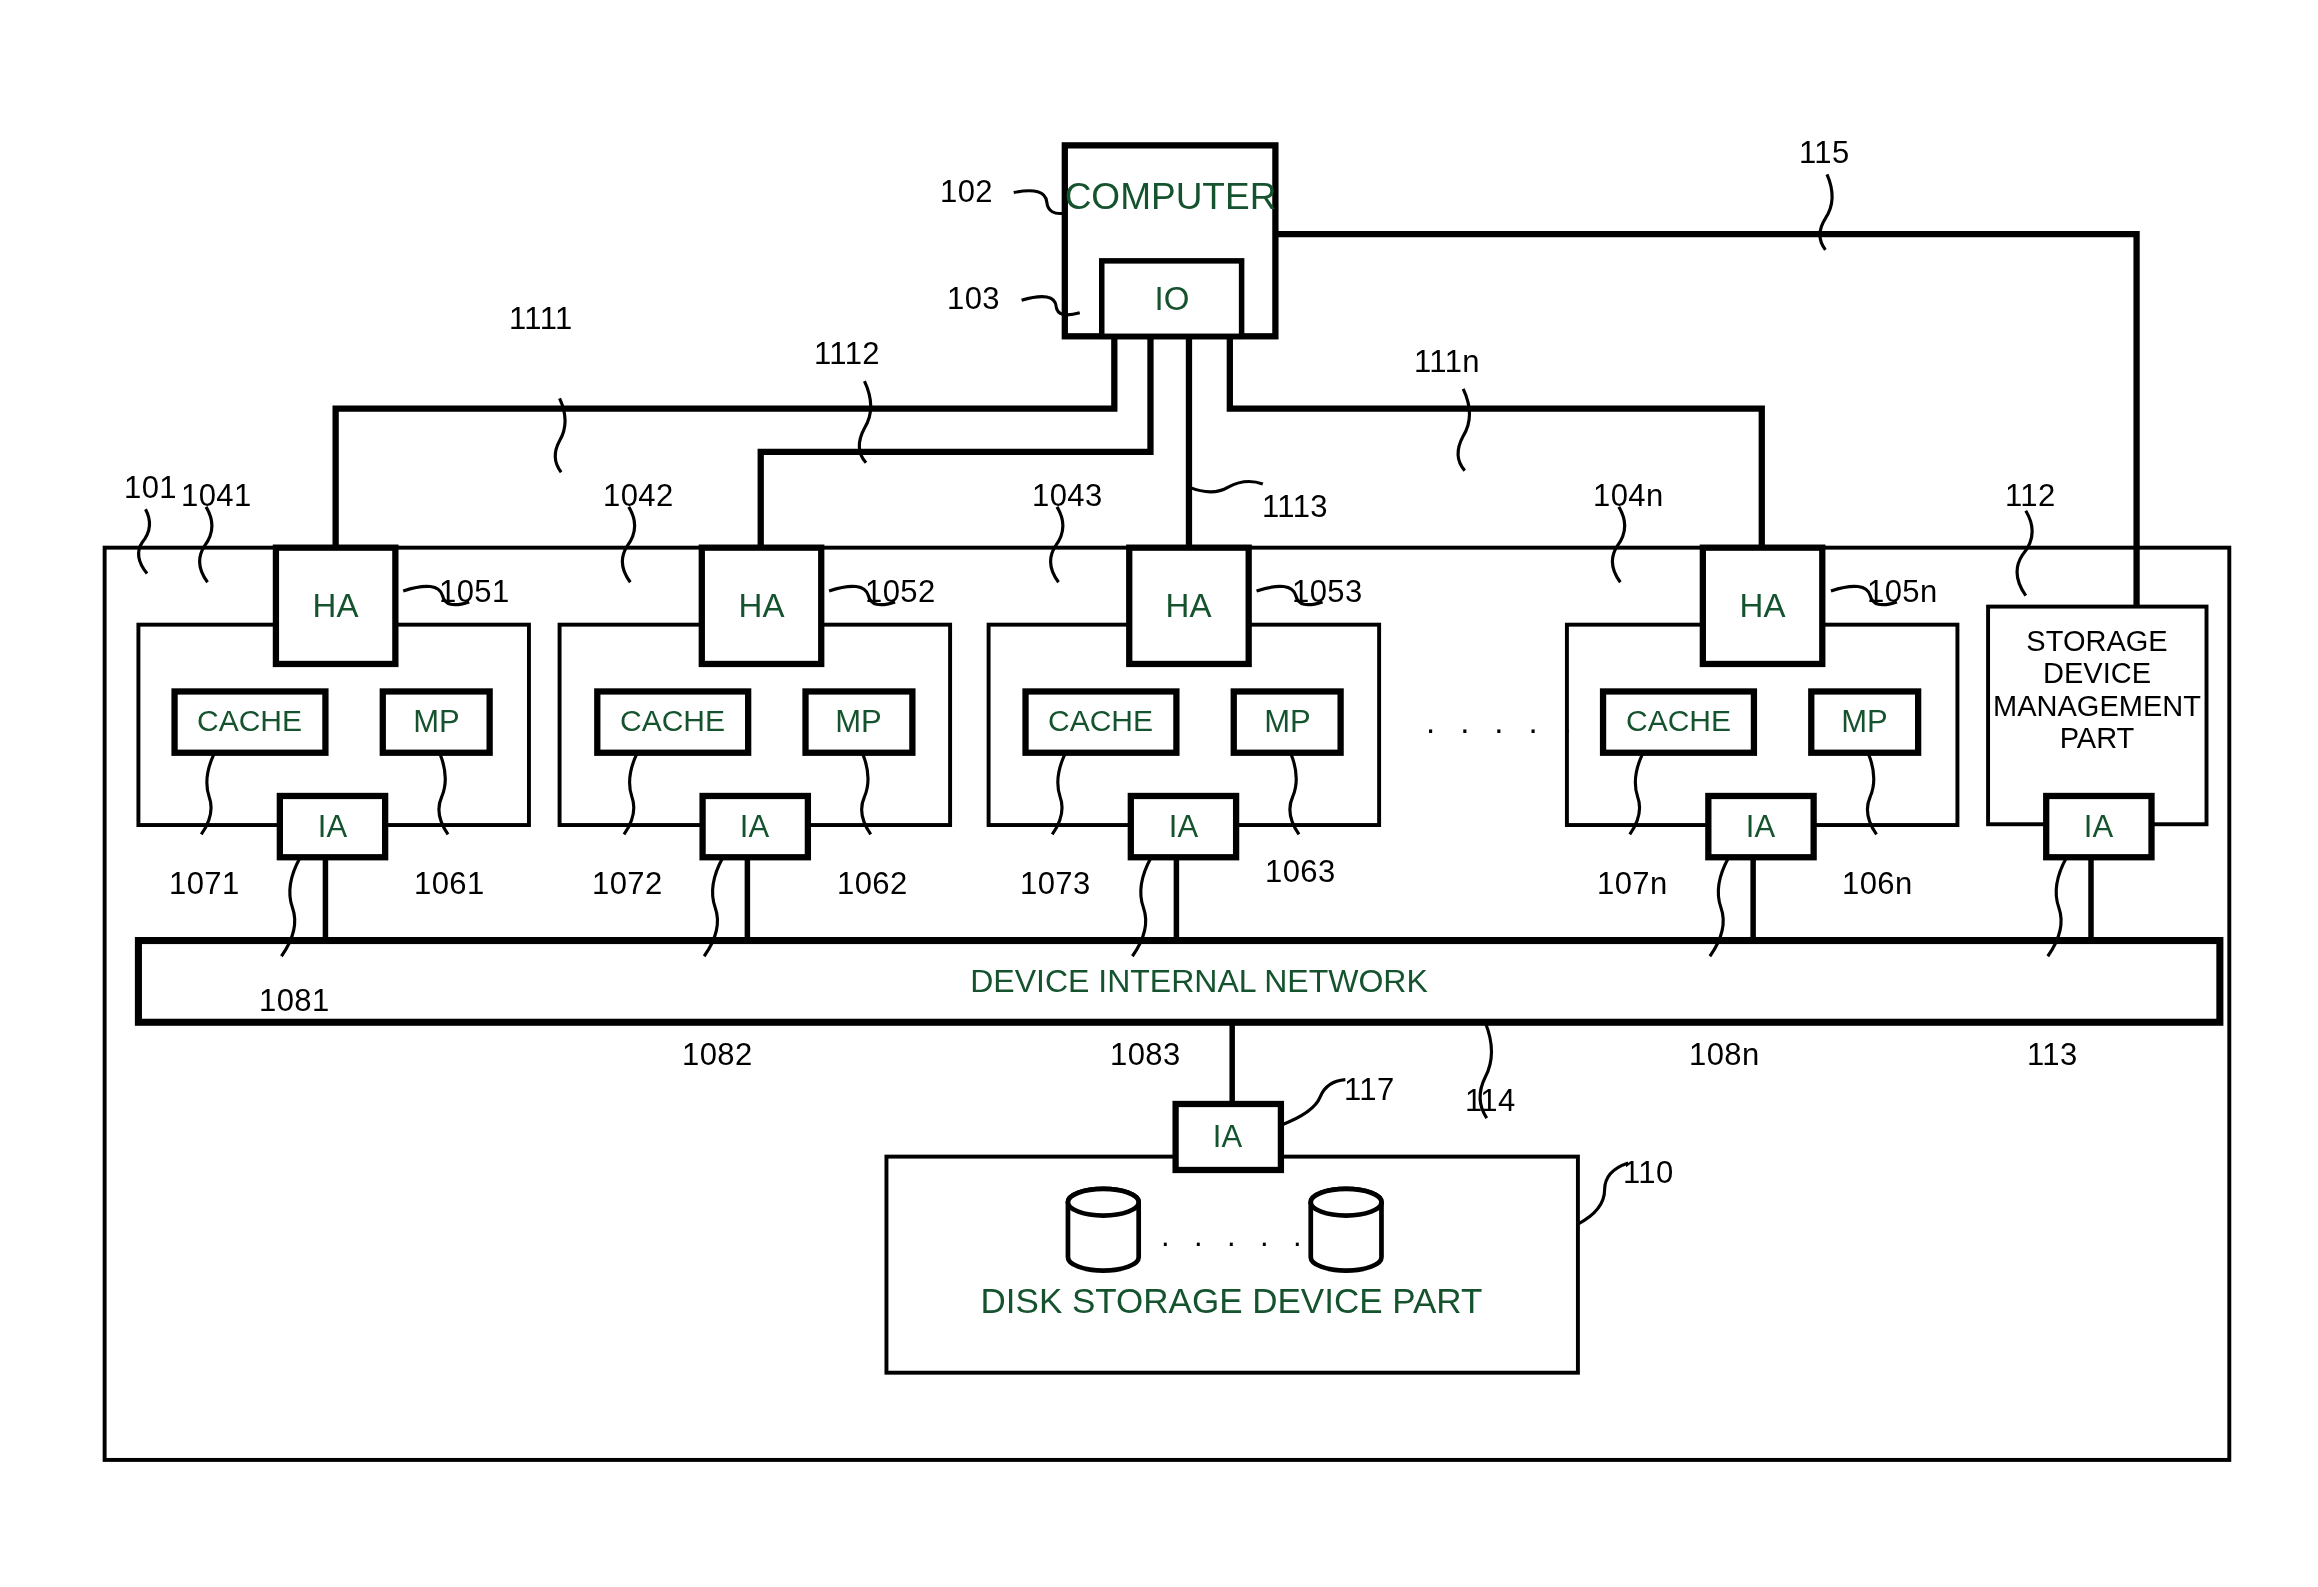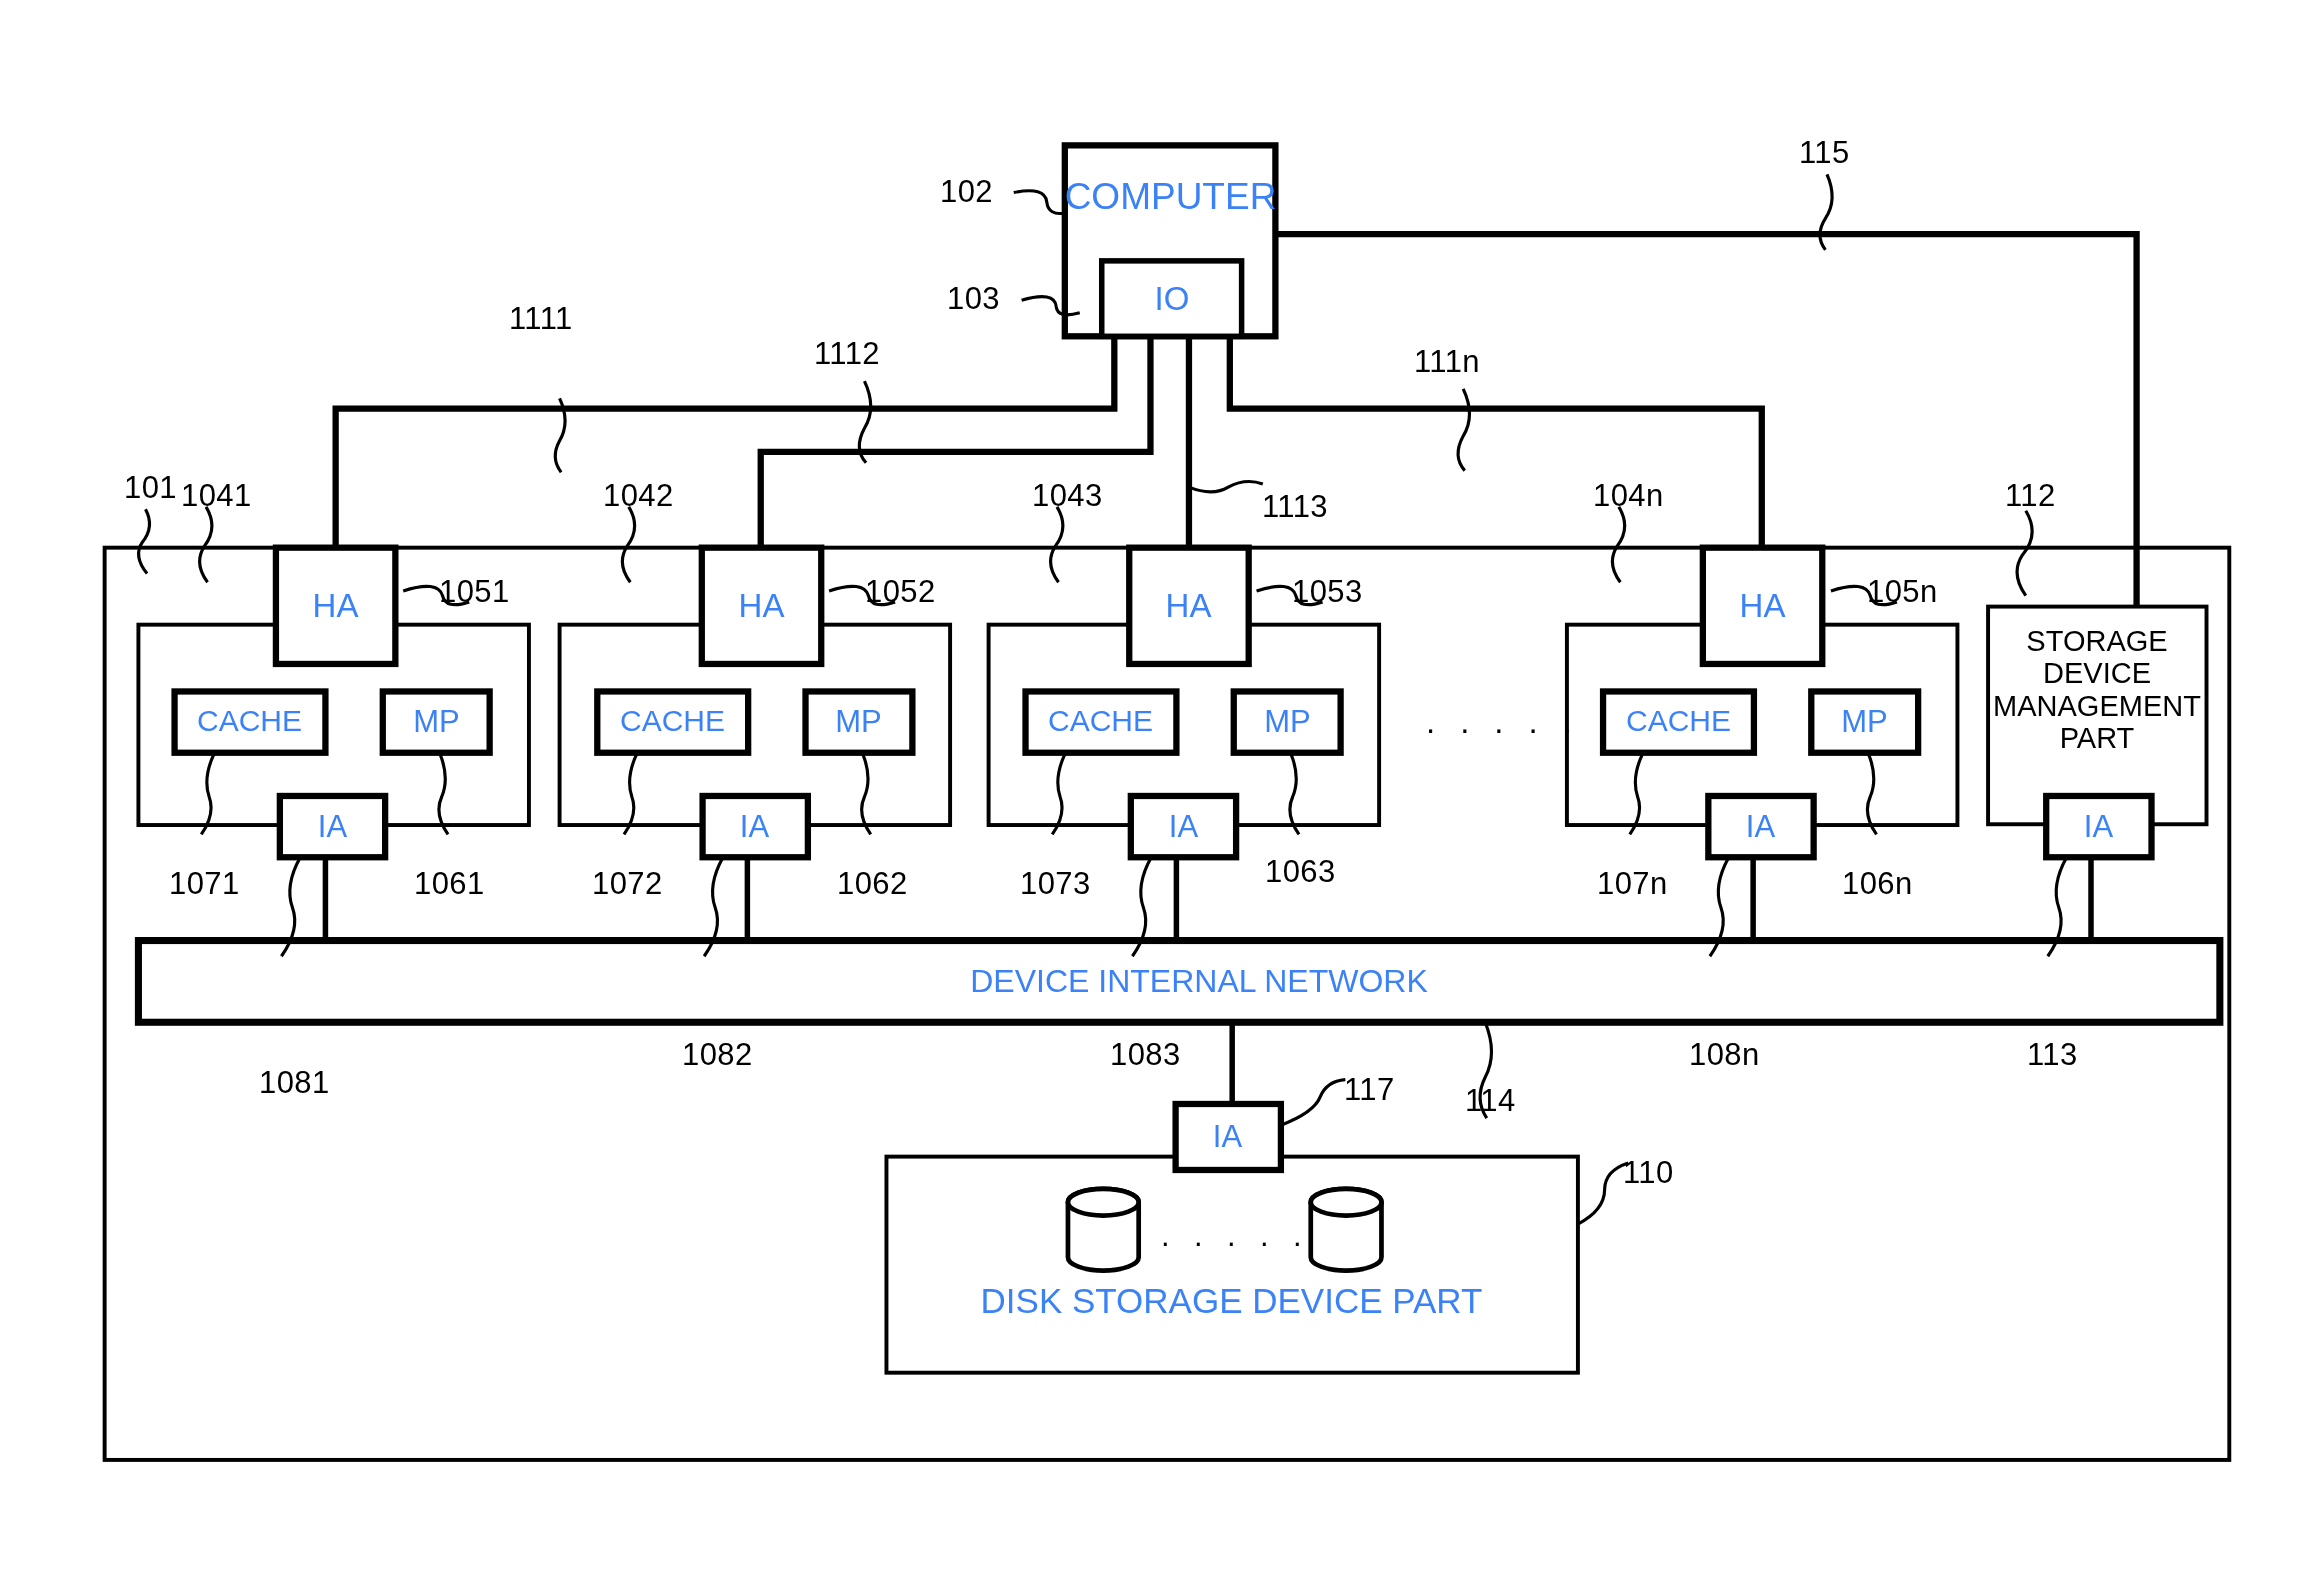--- a/index.html
+++ b/index.html
@@ -25,21 +25,21 @@
     position: absolute;
     font-family: "Liberation Sans", sans-serif;
     font-size: 31px;
     color: #000000;
     white-space: nowrap;
     letter-spacing: 0.4px;
   }
   .boxtext {
     position: absolute;
     font-family: "Liberation Sans", sans-serif;
-    color: #3b82f6;
+    color: #14532d;
     white-space: nowrap;
     text-align: center;
     display: flex;
     align-items: center;
     justify-content: center;
     line-height: 1.08;
   }
 </style>
 </head>
 <body>
@@ -215,21 +215,21 @@
   <div class="lbl" style="left:169px;top:866px;">1071</div>
   <div class="lbl" style="left:592px;top:866px;">1072</div>
   <div class="lbl" style="left:1020px;top:866px;">1073</div>
   <div class="lbl" style="left:1597px;top:866px;">107n</div>
 
   <div class="lbl" style="left:414px;top:866px;">1061</div>
   <div class="lbl" style="left:837px;top:866px;">1062</div>
   <div class="lbl" style="left:1265px;top:854px;">1063</div>
   <div class="lbl" style="left:1842px;top:866px;">106n</div>
 
-  <div class="lbl" style="left:259px;top:1065px;text-align:right;">1081</div>
+  <div class="lbl" style="left:259px;top:983px;text-align:right;">1081</div>
   <div class="lbl" style="left:682px;top:1037px;">1082</div>
   <div class="lbl" style="left:1110px;top:1037px;">1083</div>
   <div class="lbl" style="left:1689px;top:1037px;">108n</div>
   <div class="lbl" style="left:2027px;top:1037px;text-align:right;">113</div>
 
   <div class="lbl" style="left:509px;top:301px;">1111</div>
   <div class="lbl" style="left:814px;top:336px;">1112</div>
   <div class="lbl" style="left:1262px;top:471px;margin-top:18px;">1113</div>
   <div class="lbl" style="left:1414px;top:344px;">111n</div>
   <div class="lbl" style="left:1799px;top:135px;">115</div>

